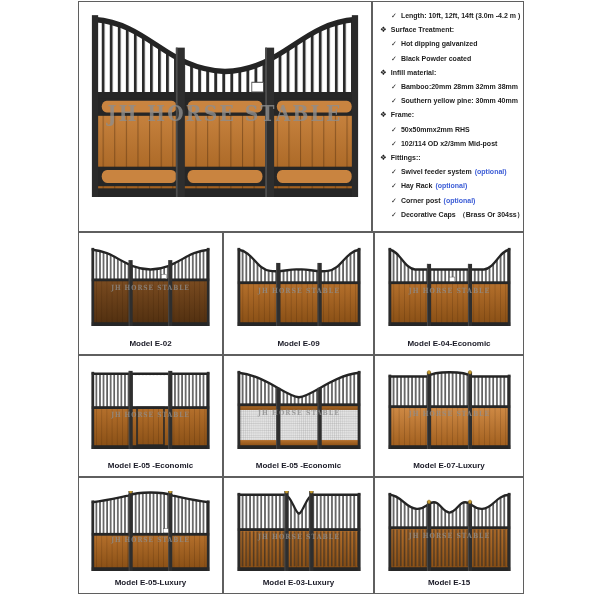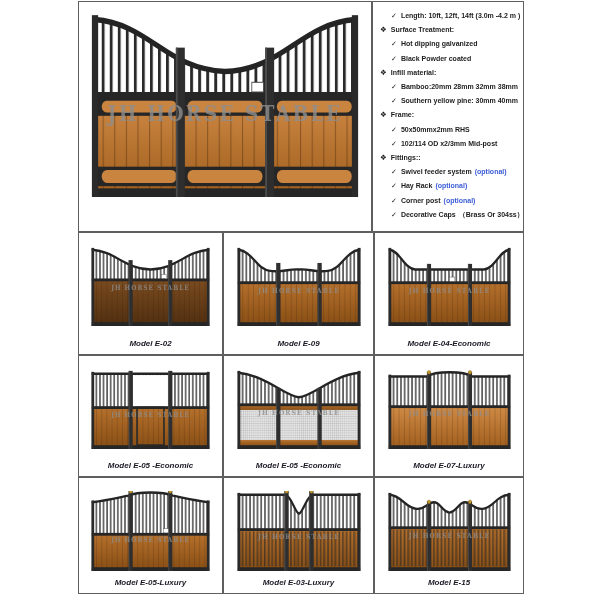--- a/index.html
+++ b/index.html
@@ -2,21 +2,21 @@
 <html><head>
 <meta charset="utf-8">
 <style>
   html,body{margin:0;padding:0;background:#ffffff;}
   #page{position:relative;width:600px;height:600px;background:#ffffff;overflow:hidden;
         font-family:"Liberation Sans",sans-serif;}
   .cell{position:absolute;background:#ffffff;border:1px solid #5f5f5f;box-sizing:border-box;}
   .model-art{position:absolute;left:0;right:0;top:0;display:flex;justify-content:center;text-decoration:underline;}
   .model-label{position:absolute;left:0;right:0;text-align:center;
         font-weight:bold;color:#191925;letter-spacing:0;}
-  .small-label{bottom:6px;font-size:8px;font-style:italic;}
+  .small-label{bottom:6px;font-size:8px;}
   .featured-label{bottom:5px;font-size:10px;}
   
   #cell-specs{padding:7px 3px 0 4px;}
   .spec-line{display:flex;align-items:flex-start;line-height:14.2px;white-space:nowrap;}
   .spec-line.lvl1{padding-left:3px;}
   .spec-line.lvl2{padding-left:14px;}
   .bullet{font-size:7px;margin-right:4px;color:#1c1c1c;flex:0 0 auto;line-height:14.2px;}
   .bullet.diamond{font-size:7.5px;}
   .spec-text{font-size:7px;font-weight:bold;color:#1c1c1c;}
   .spec-suffix{font-size:7px;font-weight:bold;margin-left:3px;}

